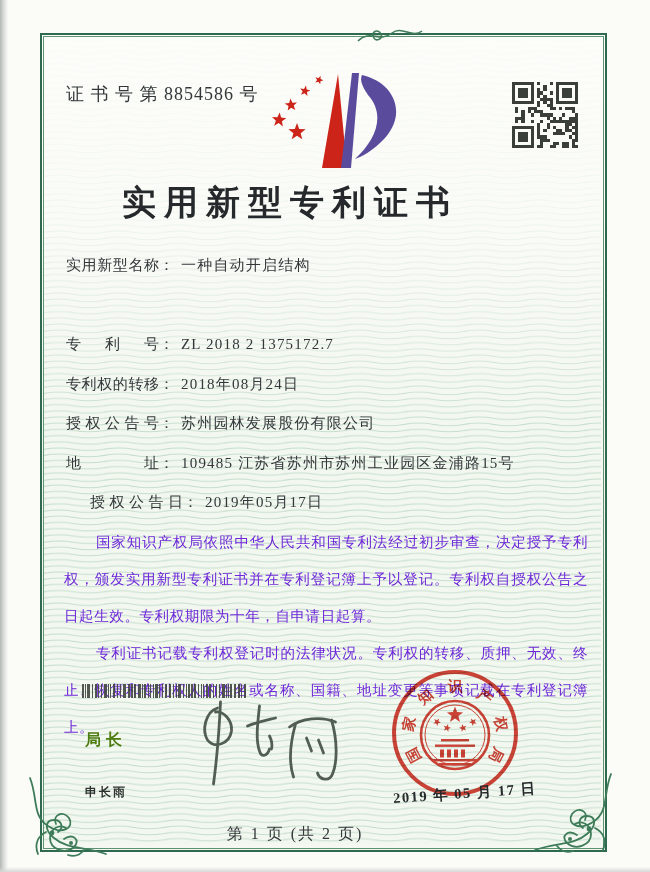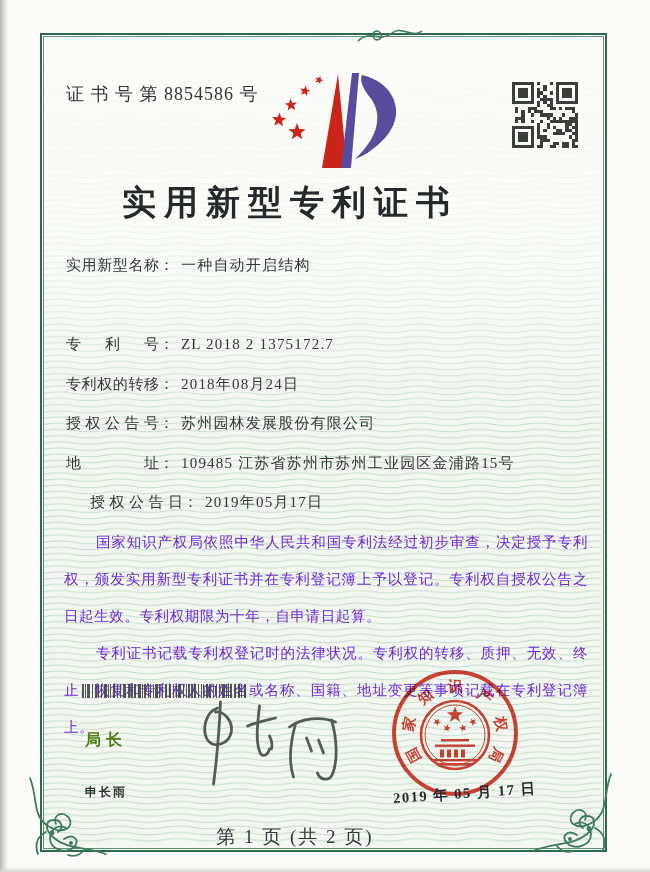--- a/index.html
+++ b/index.html
@@ -32,21 +32,21 @@
   .fvalue{letter-spacing:1.2px;}
   .fgroup2{position:absolute;left:249px;top:0;white-space:nowrap;}
   #paras{left:64px;top:524px;width:524px;font-size:14.5px;line-height:37px;color:#6d28d9;
     text-align:justify;letter-spacing:.6px;}
   #paras p{margin:0;text-indent:2.2em;}
   #gov-title{left:85px;top:730px;font-size:16px;letter-spacing:5px;color:#4d7c0f;font-weight:600;}
   #gov-name{left:85px;top:761px;font-size:12px;letter-spacing:2px;color:#2e3330;font-weight:600;margin-top:23px;}
   #seal-wrap{left:390px;top:668px;width:130px;height:130px;mix-blend-mode:multiply;opacity:.93;}
   #seal-date{left:393px;top:784px;font-size:14.5px;letter-spacing:1.5px;color:#26292b;
     transform:rotate(-4deg);font-weight:600;}
-  #footer{left:35px;top:824px;width:520px;text-align:center;font-size:19px;letter-spacing:2px;color:#33383b;}
+  #footer{left:35px;top:824px;width:520px;text-align:center;font-size:16px;letter-spacing:2px;color:#33383b;}
   svg{display:block;}
 </style>
 </head>
 <body>
 
 <div id="scan">
   <div id="edge-left"></div>
   <div id="edge-bottom"></div>
 
   <div id="frame">

